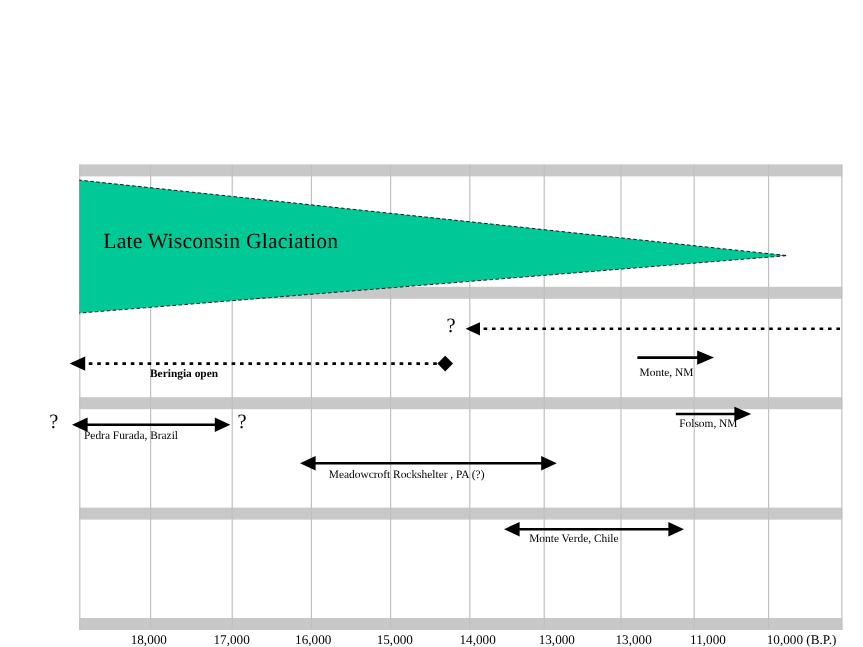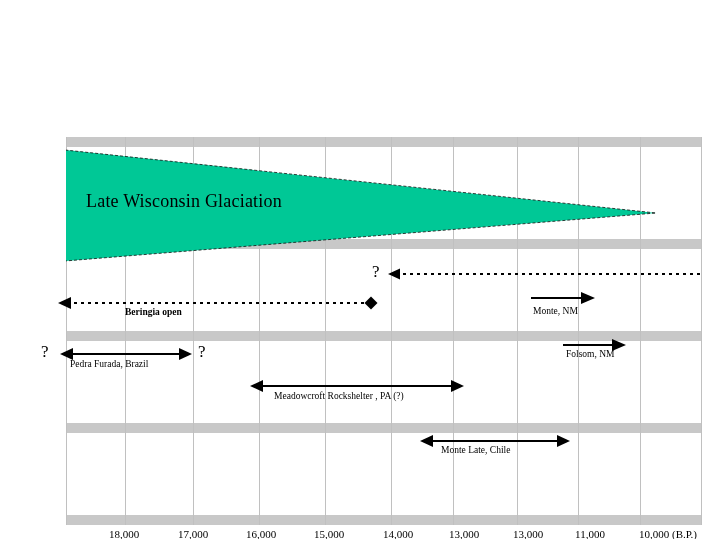--- a/index.html
+++ b/index.html
@@ -99,21 +99,21 @@
     <polygon points="0,8 13,2 13,14" fill="#000"></polygon>
     <polygon points="214,8 201,2 201,14" fill="#000"></polygon>
   </svg>
   <div class="evt-label" style="left:274px;top:376px;text-align:center;">Meadowcroft Rockshelter , PA  (?)</div>
 
   <svg style="position:absolute;left:420px;top:418px;width:150px;height:16px;">
     <line x1="11" y1="8" x2="139" y2="8" stroke="#000" stroke-width="2.2"></line>
     <polygon points="0,8 13,2 13,14" fill="#000"></polygon>
     <polygon points="150,8 137,2 137,14" fill="#000"></polygon>
   </svg>
-  <div class="evt-label" style="left:441px;top:430px;">Monte Late, Chile</div>
+  <div class="evt-label" style="left:441px;top:430px;">Monte Verde, Chile</div>
 
   <div class="axis-labels">
     <div class="axis-tick" style="left:124px;">18,000</div>
     <div class="axis-tick" style="left:193px;">17,000</div>
     <div class="axis-tick" style="left:261px;">16,000</div>
     <div class="axis-tick" style="left:329px;">15,000</div>
     <div class="axis-tick" style="left:398px;font-family:Liberation Serif, serif;">14,000</div>
     <div class="axis-tick" style="left:464px;">13,000</div>
     <div class="axis-tick" style="left:528px;">13,000</div>
     <div class="axis-tick" style="left:590px;">11,000</div>

